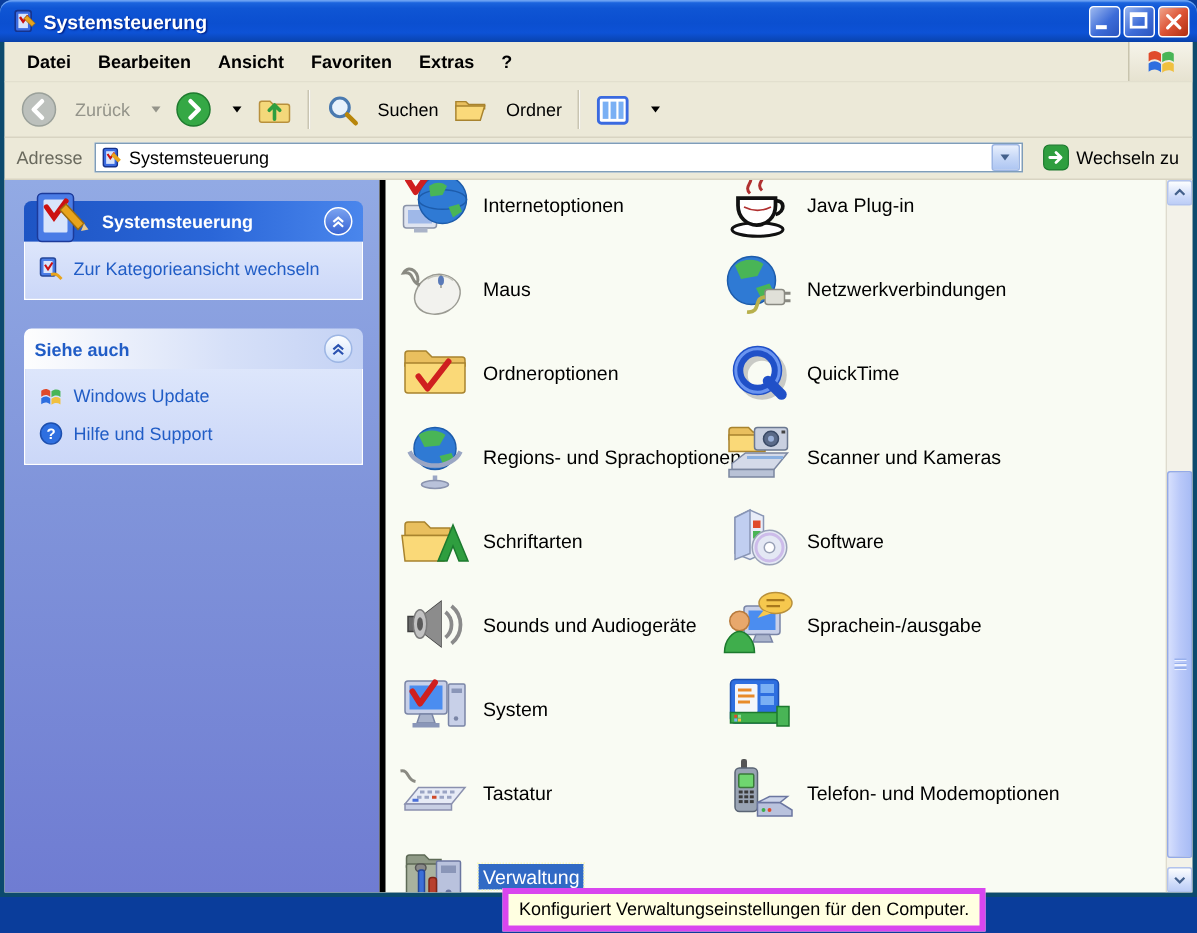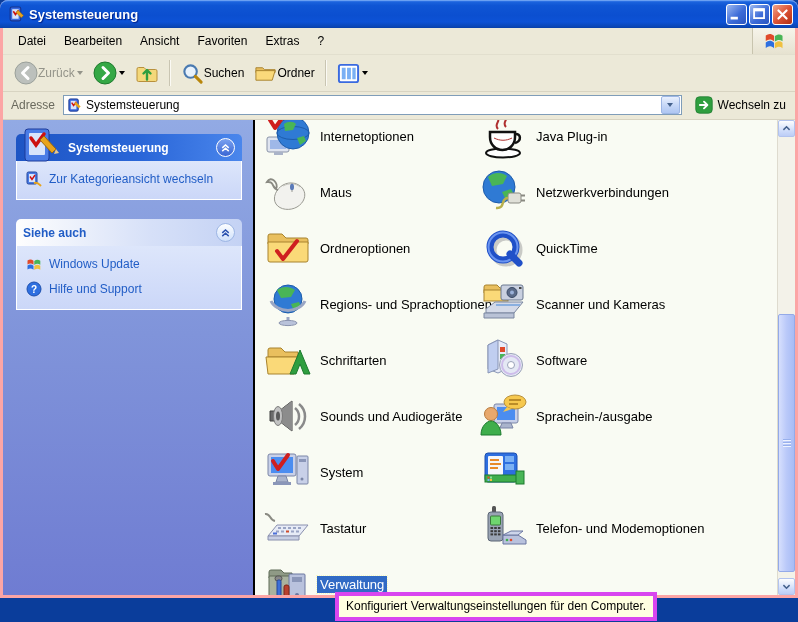--- a/index.html
+++ b/index.html
@@ -1,37 +1,37 @@
 <!DOCTYPE html>
 <html><head>
 <meta charset="utf-8">
 <style>
   html,body{margin:0;padding:0;}
   body{font-family:"Liberation Sans",sans-serif;-webkit-font-smoothing:none;}
   #desktop{position:relative;width:798px;height:622px;background:#0a3d9b;overflow:hidden;}
   
-  #window{position:absolute;left:0;top:0;width:798px;height:598px;background:#fca5a5;border-radius:8px 8px 0 0;}
+  #window{position:absolute;left:0;top:0;width:798px;height:598px;background:#0c4a6e;border-radius:8px 8px 0 0;}
   .titlebar{position:absolute;left:0;top:0;right:0;height:28px;border-radius:8px 8px 0 0;
     background:linear-gradient(180deg,#4a8af0 0%,#1a62dc 8%,#0f55d4 20%,#0b4fd0 55%,#0d52d6 78%,#0a47b8 94%,#0940a8 100%);
     box-shadow:inset 0 1px 0 #6aa0f2;display:flex;align-items:center;padding:0 5px;box-sizing:border-box;}
   .titlebar .ticon{width:17px;height:17px;margin:0 4px 0 3px;flex:none;}
   .titlebar .ttext{color:#fff;font-weight:bold;font-size:13px;text-shadow:1px 1px 1px #00228a;flex:1;white-space:nowrap;}
   .winbtn{width:21px;height:21px;border:1px solid #fff;border-radius:3px;margin-left:2px;flex:none;display:grid;place-items:center;box-sizing:border-box;}
   .winbtn.blue{background:linear-gradient(135deg,#9db9f0 0%,#3d6cd8 55%,#2a55c0 100%);}
   .winbtn.red{background:linear-gradient(135deg,#f0a58c 0%,#dd5436 50%,#b02e12 100%);}
   .app{position:absolute;top:28px;left:3px;right:3px;bottom:3px;background:#ece9d8;display:flex;flex-direction:column;overflow:hidden;}
   
   .menubar{height:26px;display:flex;align-items:center;font-size:12px;border-bottom:1px solid #e2dfce;background:#ece9d8;}
-  #menu-items{display:flex;align-items:center;padding-left:6px;flex:1;}
+  #menu-items{display:flex;align-items:center;padding-left:6px;flex:1;font-weight:bold;}
   .menu-item{padding:4px 9px;cursor:default;}
   .logo-cell{width:42px;height:26px;border-left:1px solid #c8c4ae;display:grid;place-items:center;background:linear-gradient(180deg,#f6f4ea,#e6e2d0);}
   .logo-cell svg{width:22px;height:22px;}
   
   .toolbar{height:36px;display:flex;align-items:center;padding:0 6px;border-bottom:1px solid #d8d4c2;background:#ece9d8;font-size:12px;}
-  .tb-btn{display:flex;align-items:center;gap:0;padding:2px 5px;border-radius:3px;cursor:default;}
+  .tb-btn{display:flex;align-items:center;gap:12px;padding:2px 5px;border-radius:3px;cursor:default;}
   .tb-btn svg{flex:none;}
   .tb-label{white-space:nowrap;}
   .tb-label.dis{color:#94948a;}
   .tri{width:0;height:0;border-left:3px solid transparent;border-right:3px solid transparent;border-top:4px solid #000;margin-left:2px;}
   .tri.dis{border-top-color:#94948a;}
   .tb-sep{width:1px;height:26px;background:#c9c5b2;border-right:1px solid #fbfaf4;margin:0 5px;}
   
   .addressbar{height:24px;display:flex;align-items:center;padding:1px 4px 2px 8px;gap:8px;border-bottom:1px solid #d8d4c2;background:#ece9d8;font-size:12px;justify-content:space-between;}
   .addr-label{color:#6a6a5e;}
   .combo{flex:1;height:20px;background:#fff;border:1px solid #7f9db9;display:flex;align-items:center;padding-left:3px;box-sizing:border-box;}
@@ -52,21 +52,21 @@
   .p1 .hdr{background:linear-gradient(90deg,#1e55c4 0%,#2a66d8 55%,#4a86ec 100%);color:#fff;padding-left:52px;position:relative;}
   .p1 .bigicon{position:absolute;left:4px;top:-7px;width:40px;height:40px;}
   .p1 .chev{background:linear-gradient(180deg,#7aa2f0,#3a66d4);border:1px solid #fff;}
   .p2 .hdr{background:linear-gradient(90deg,#fefefe 0%,#d6e0f8 60%,#c4d2f4 100%);color:#215dc6;}
   .p2 .chev{background:linear-gradient(180deg,#fdfeff,#cfe0fb);border:1px solid #9db6e4;}
   .panel .bd{background:linear-gradient(180deg,#dde6fb,#cbd7f8);padding:10px 6px 12px 9px;display:flex;flex-direction:column;gap:9px;border:1px solid #fff;border-top:none;}
   .side-link{display:flex;align-items:center;gap:7px;color:#215dc6;font-size:12px;cursor:pointer;}
   .side-link .licon{width:16px;height:16px;flex:none;}
   .side-link span{line-height:14px;}
   
-  .content{flex:1;position:relative;overflow:hidden;background:#f9fbf3;border-left:2px solid #000000;}
+  .content{flex:1;position:relative;overflow:hidden;background:#f9fbf3;border-left:4px solid #000000;}
   .col{position:absolute;top:-12px;}
   .col1{left:9px;} .col2{left:225px;}
   .item{height:56px;display:flex;align-items:center;gap:5px;cursor:pointer;}
   .item .ic{width:48px;height:48px;flex:none;}
   .item .ic svg{width:48px;height:48px;}
   .item .lbl{font-size:13px;color:#000;padding:1px 3px;white-space:nowrap;}
   .item.selected .lbl{background:#316ac5;color:#fff;outline:1px dotted #f8f8c0;}
   
   .scrollbar{width:17px;flex:none;display:flex;flex-direction:column;background:#f3f2e9;border-left:1px solid #dedbce;}
   .sb-btn{height:17px;background:linear-gradient(180deg,#fdfefe,#ccdafa 70%,#bccdf6);border:1px solid #b2c3ee;border-radius:2px;display:grid;place-items:center;box-sizing:border-box;}

